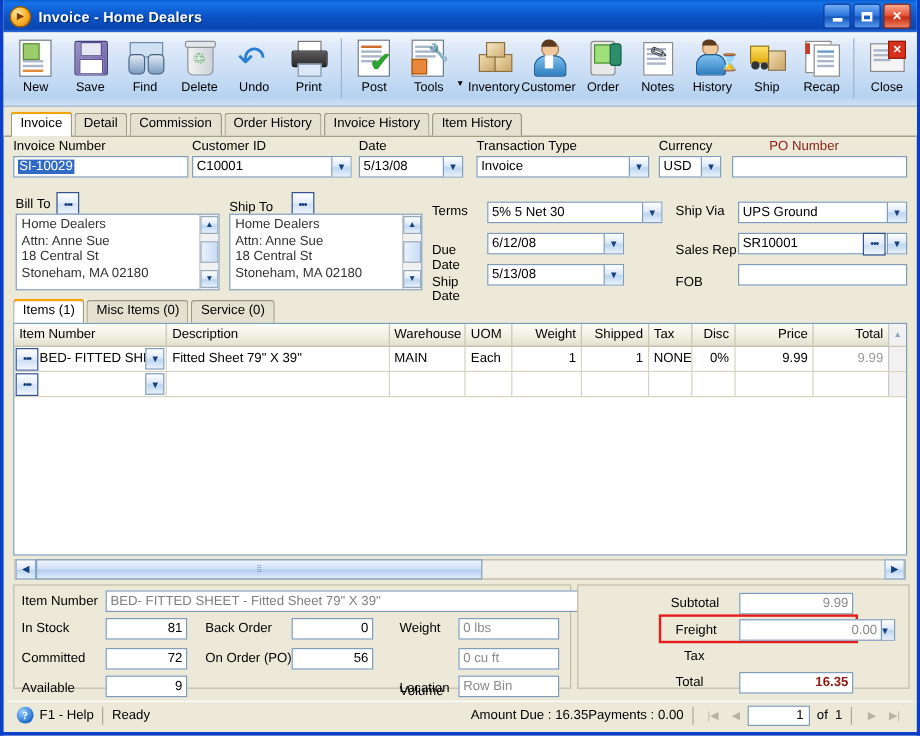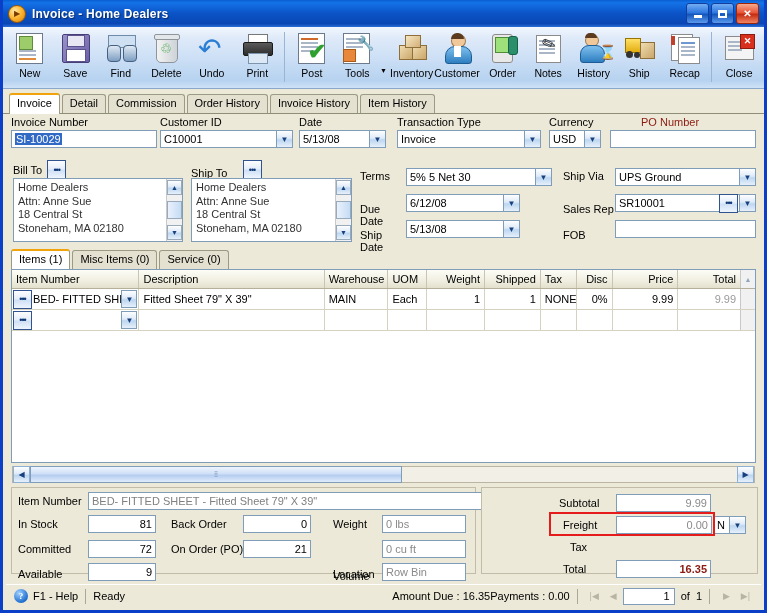--- a/index.html
+++ b/index.html
@@ -516,21 +516,21 @@
     <span>9</span>
   </div>
 
   <div class="lbl" style="position:absolute;left:168px;top:518px">Back Order</div>
   <div class="fld num" style="position:absolute;left:240px;top:515px;width:68px">
     <span>0</span>
   </div>
 
   <div class="lbl" style="position:absolute;left:168px;top:543px">On Order (PO)</div>
   <div class="fld num" style="position:absolute;left:240px;top:540px;width:68px">
-    <span>21</span>
+    <span>56</span>
   </div>
 
   <div class="lbl" style="position:absolute;left:330px;top:518px">Weight</div>
   <div class="fld ro" style="position:absolute;left:379px;top:515px;width:84px;color:#8a8a8a">
     <span>0 lbs</span>
   </div>
 
   <div class="lbl" style="position:absolute;left:330px;top:570px">Volume</div>
   <div class="fld ro" style="position:absolute;left:379px;top:540px;width:84px;color:#8a8a8a">
     <span>0 cu ft</span>
@@ -552,21 +552,21 @@
   <div class="fld num" style="position:absolute;left:613px;top:516px;width:95px">
     <span>6.36</span>
   </div>
   <div class="combo" style="position:absolute;left:711px;top:516px;width:32px">
     <div class="val" style="padding:1px 2px">N</div>
     <div class="arw">▼</div>
   </div>
   <div class="redbox" style="left:546px;top:512px;width:166px;height:24px"></div>
 
   <div class="lbl" style="position:absolute;left:567px;top:541px">Tax</div>
-  <div class="fld num ro" style="position:absolute;left:613px;top:516px;width:96px;color:#8a8a8a">
+  <div class="fld num ro" style="position:absolute;left:613px;top:516px;width:119px;color:#8a8a8a">
     <span>0.00</span>
   </div>
 
   <div class="lbl" style="position:absolute;left:560px;top:563px">Total</div>
   <div class="fld num" style="position:absolute;left:613px;top:560px;width:95px;color:#8b1a10;font-weight:bold">
     <span>16.35</span>
   </div>
 
   <div class="statusbar">
     <div style="display:flex;align-items:center;gap:5px;padding-left:8px">

